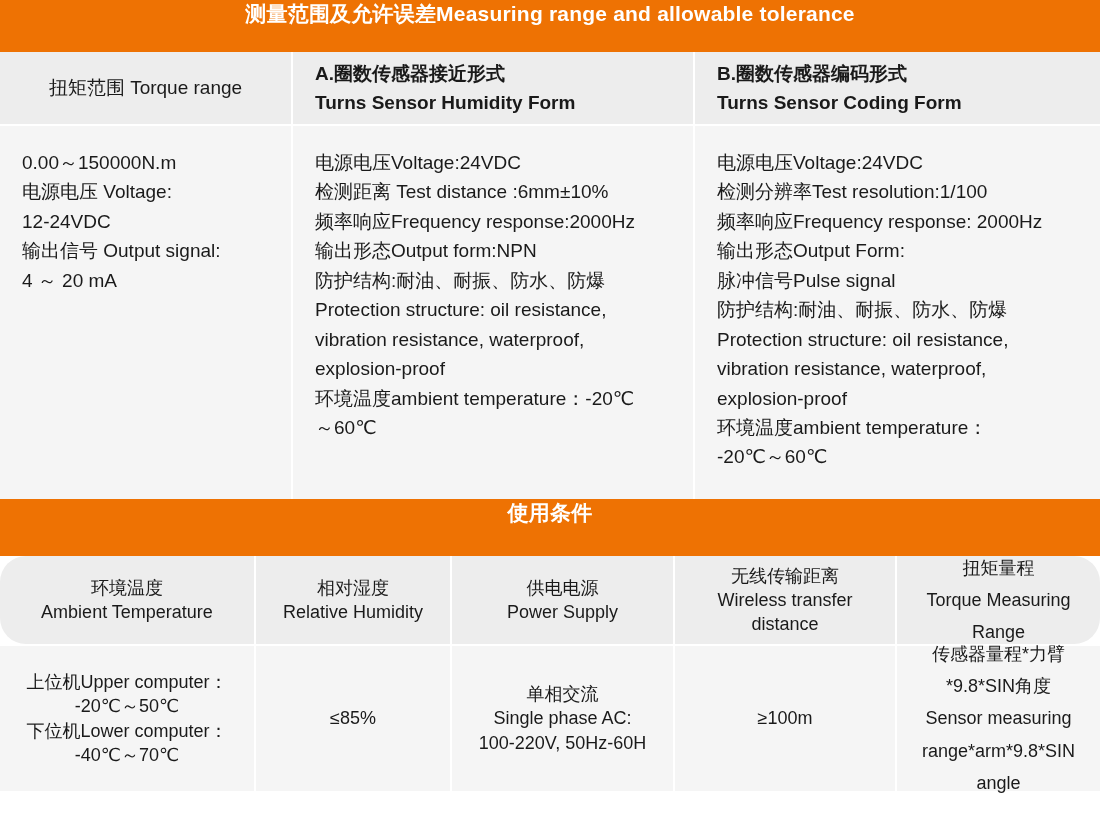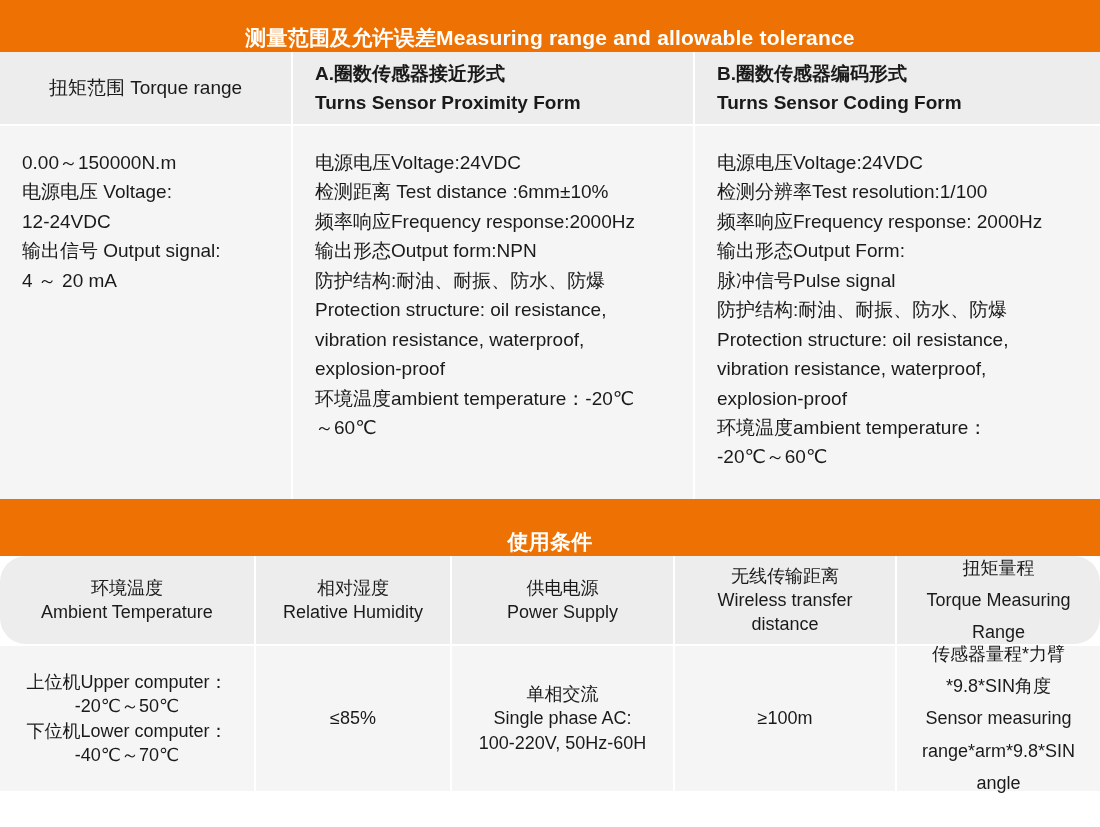--- a/index.html
+++ b/index.html
@@ -24,21 +24,21 @@
 
   
   .banner {
     background: #ee7203;
     color: #ffffff;
     text-align: center;
     font-size: 21px;
     font-weight: 600;
     letter-spacing: 0.2px;
     display: flex;
-    align-items: flex-end;
+    align-items: flex-start;
     justify-content: center;
   }
   .banner-top {
     height: 52px;
     flex: 0 0 52px;
   }
   .banner-mid {
     height: 57px;
     flex: 0 0 57px;
   }
@@ -147,21 +147,21 @@
   </div>
 
   <div class="table-section sec1">
 
     <div class="row row-head sec1-head">
       <div class="cell c1">
         <span class="line">扭矩范围 Torque range</span>
       </div>
       <div class="cell c2">
         <span class="line">A.圈数传感器接近形式</span>
-        <span class="line">Turns Sensor Proximity Form</span>
+        <span class="line">Turns Sensor Humidity Form</span>
       </div>
       <div class="cell c3">
         <span class="line">B.圈数传感器编码形式</span>
         <span class="line">Turns Sensor Coding Form</span>
       </div>
     </div>
 
     <div class="row row-body sec1-body">
 
       <div class="cell c1">

